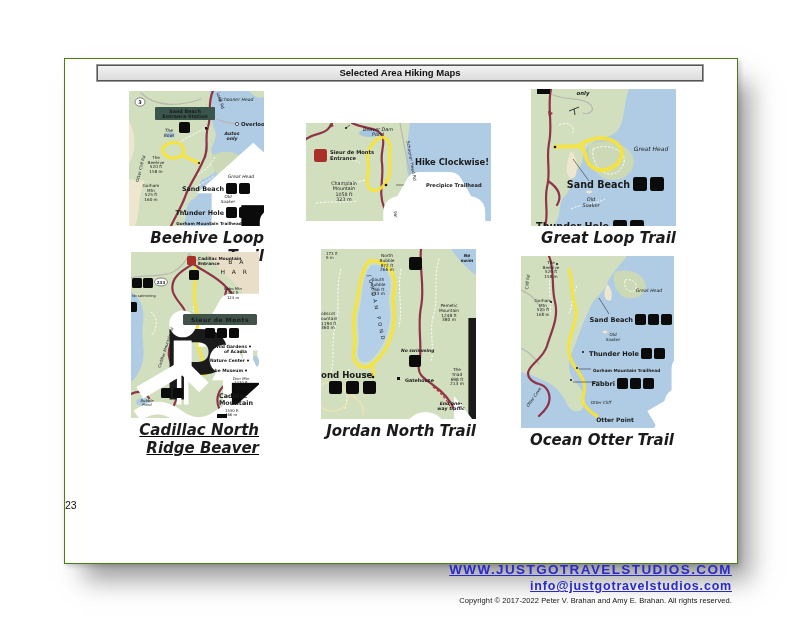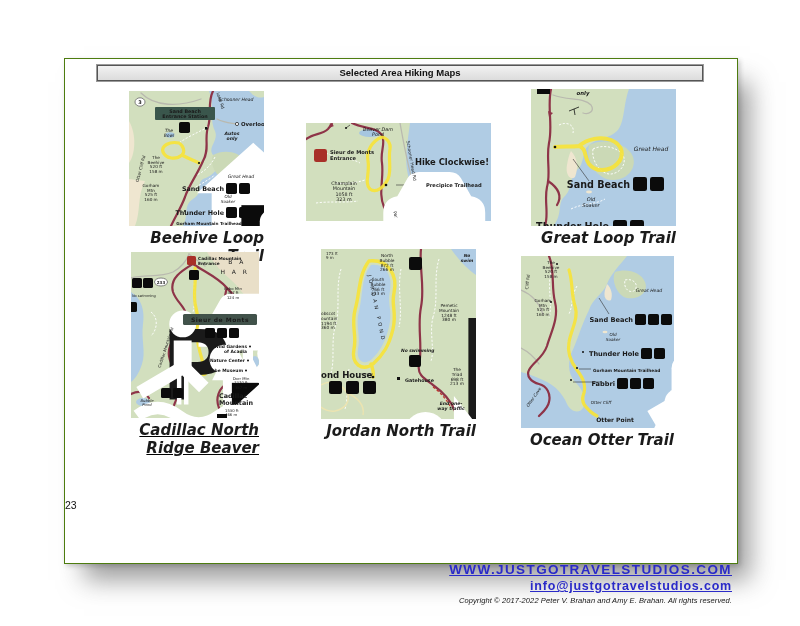--- a/index.html
+++ b/index.html
@@ -436,16 +436,16 @@
     </svg>
     <div class="cap" style="white-space: pre-line;">Ocean Otter Trail</div>
   </div>
 
 
   <div class="pageno" style="white-space: pre-line;">23</div>
 
   <div class="links">
     <a href="#" class="weblink" style="white-space: pre-line;">WWW.JUSTGOTRAVELSTUDIOS.COM</a>
     <a href="#" class="maillink" style="white-space: pre-line;">info@justgotravelstudios.com</a>
-    <span class="copy" style="white-space: pre-line; font-style: italic;">Copyright © 2017-2022 Peter V. Brahan and Amy E. Brahan.  All rights reserved.</span>
+    <span class="copy" style="white-space: pre-line;">Copyright © 2017-2022 Peter V. Brahan and Amy E. Brahan.  All rights reserved.</span>
   </div>
 
 </div>
 
 </body></html>

